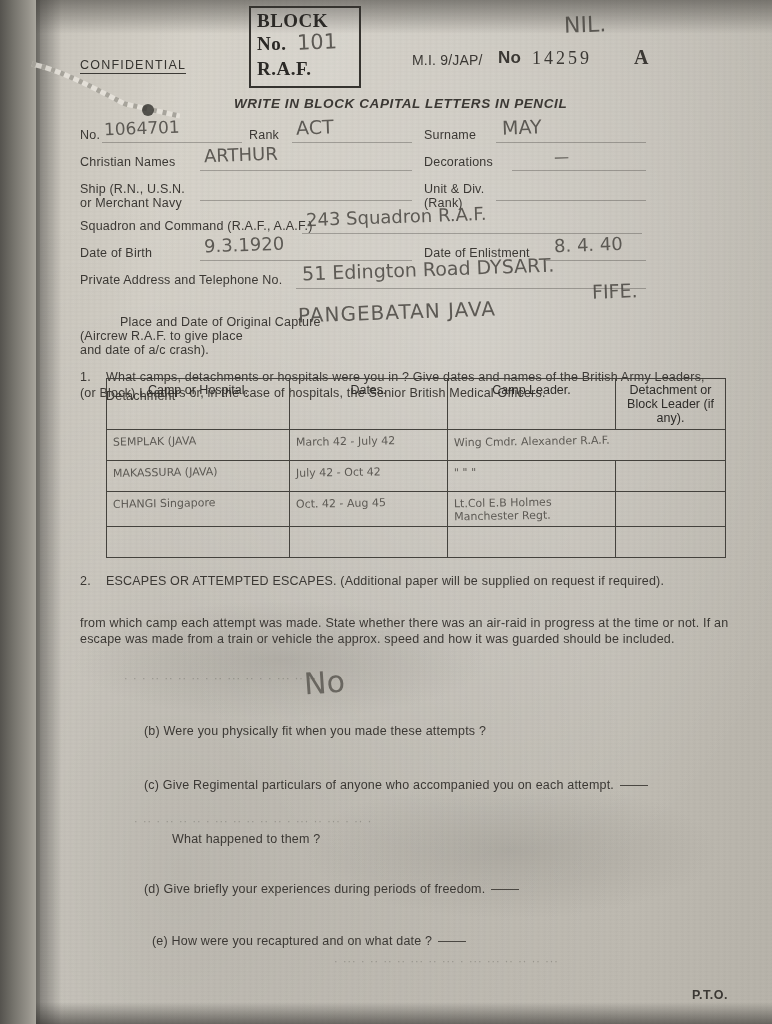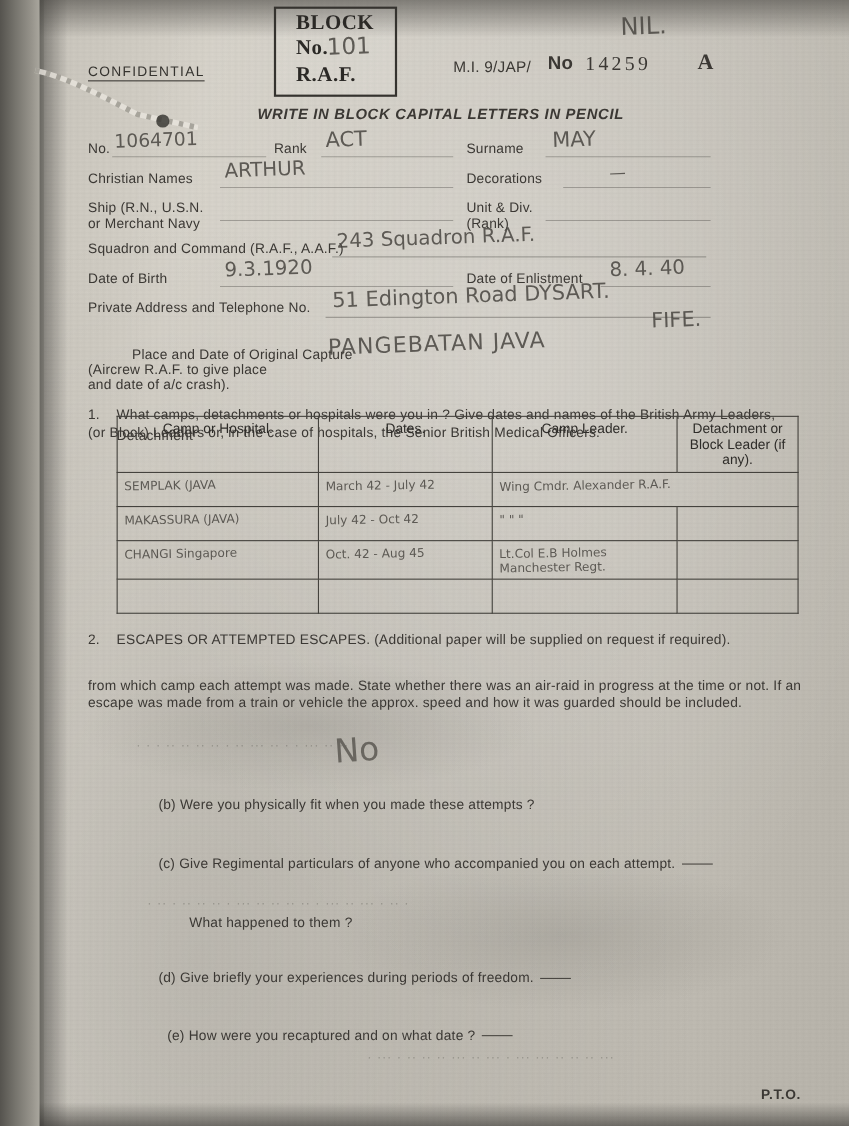--- a/index.html
+++ b/index.html
@@ -80,21 +80,20 @@
     border: 2px solid #35332f;
     background: rgba(255,255,255,0.10);
   }
   .block-stamp .l {
     position: absolute; left: 6px;
     font-family: "Liberation Serif", serif;
     font-weight: bold;
     font-size: 19px;
     color: #2b2926;
     letter-spacing: .5px;
-    margin-left: 12px;
   }
   .confidential {
     position: absolute; left: 46px; top: 58px;
     font-size: 12.5px; letter-spacing: 1.2px;
     border-bottom: 1px solid #3c3a36;
     padding-bottom: 1px;
     color: #35332f;
   }
   .mi-line { position: absolute; left: 378px; top: 52px; font-size: 14px; }
   .mi-no { position: absolute; left: 464px; top: 48px; font-size: 17px; font-weight: bold;}

